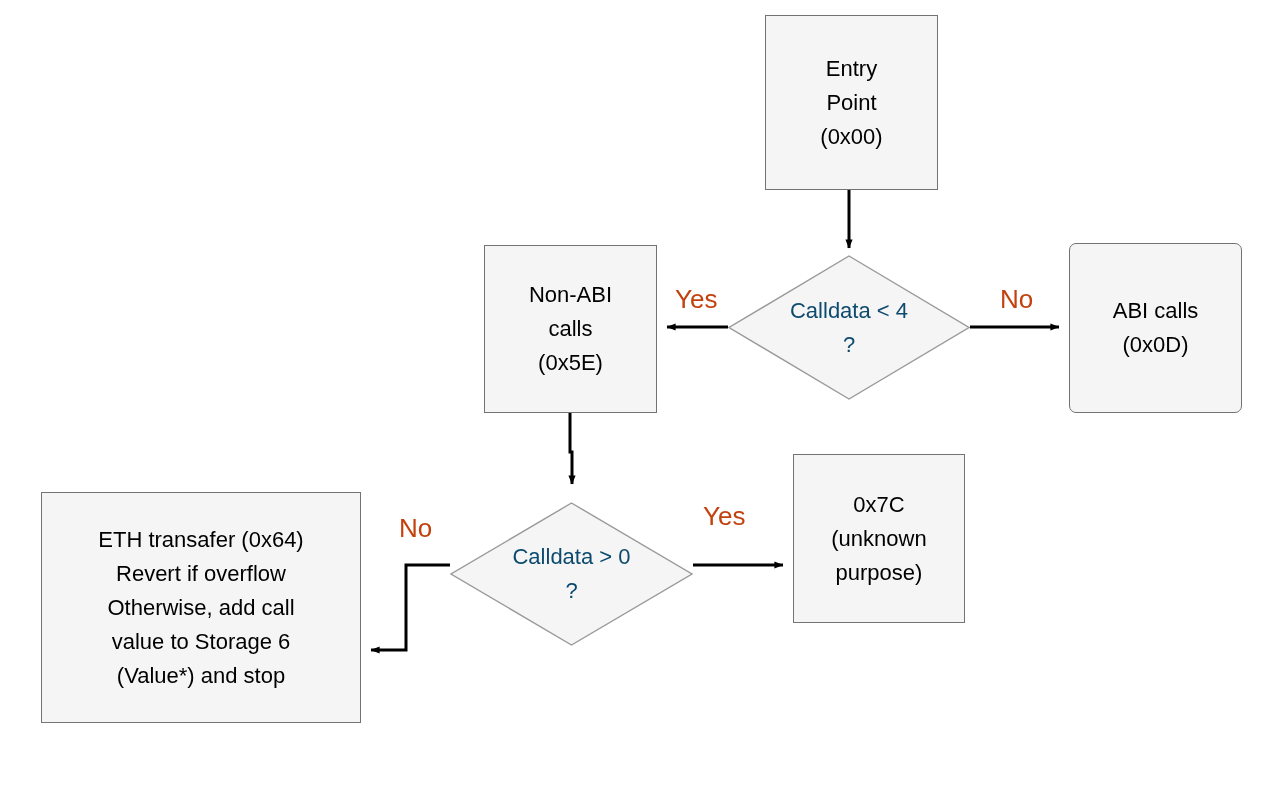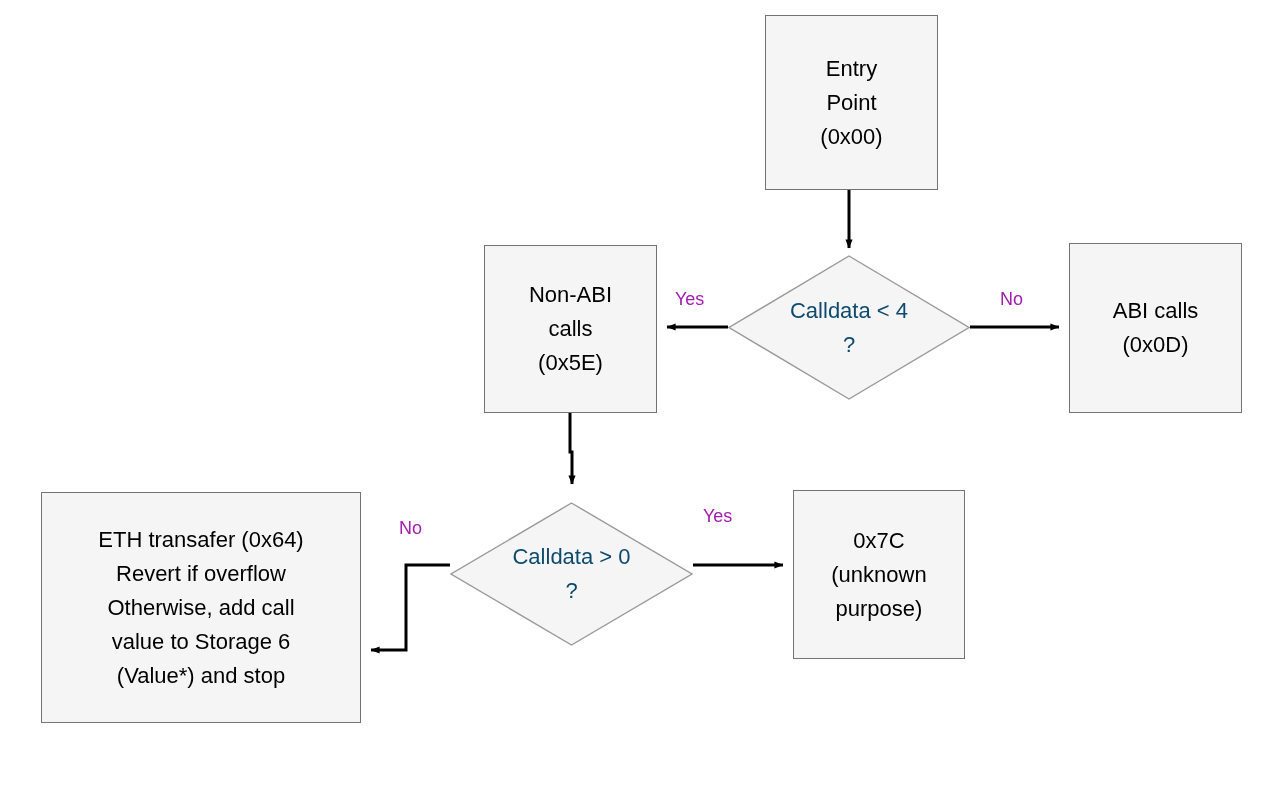--- a/index.html
+++ b/index.html
@@ -58,22 +58,22 @@
     position: relative;
     z-index: 2;
     text-align: center;
     color: #0c4a6e;
     font-size: 22px;
     line-height: 34px;
     white-space: pre-line;
   }
   .edge-label {
     position: absolute;
-    color: #a21caf;
-    font-size: 18px;
+    color: #c2410c;
+    font-size: 26px;
     line-height: 26px;
     white-space: nowrap;
   }
 </style>
 </head>
 <body>
 
 <div id="canvas">
 
   <svg id="wires" viewBox="0 0 1286 788" width="1286" height="788" xmlns="http://www.w3.org/2000/svg">
@@ -127,34 +127,34 @@
     <span class="diamond-label">Calldata &lt; 4
 ?</span>
   </div>
 
   <div class="node box" style="left:484px; top:245px; width:173px; height:168px;">
     <span>Non-ABI
 calls
 (0x5E)</span>
   </div>
 
-  <div class="node box" style="left:1069px; top:243px; width:173px; height:170px;">
+  <div class="node box" style="left:1069px; top:243px; width:173px; height:170px;border-radius:7px;">
     <span>ABI calls
 (0x0D)</span>
   </div>
 
   <div class="diamond-wrap" style="left:450px; top:502px; width:243px; height:144px;">
     <svg class="diamond-shape" viewBox="0 0 243 144" preserveAspectRatio="none" xmlns="http://www.w3.org/2000/svg">
       <polygon points="121.5,1 242,72 121.5,143 1,72" fill="#f5f5f5" stroke="#999999" stroke-width="1.4"></polygon>
     </svg>
     <span class="diamond-label">Calldata &gt; 0
 ?</span>
   </div>
 
-  <div class="node box" style="left:793px; top:490px; width:172px; height:169px;">
+  <div class="node box" style="left:793px; top:454px; width:172px; height:169px;">
     <span>0x7C
 (unknown
 purpose)</span>
   </div>
 
   <div class="node box" style="left:41px; top:492px; width:320px; height:231px;">
     <span>ETH transafer (0x64)
 Revert if overflow
 Otherwise, add call
 value to Storage 6

